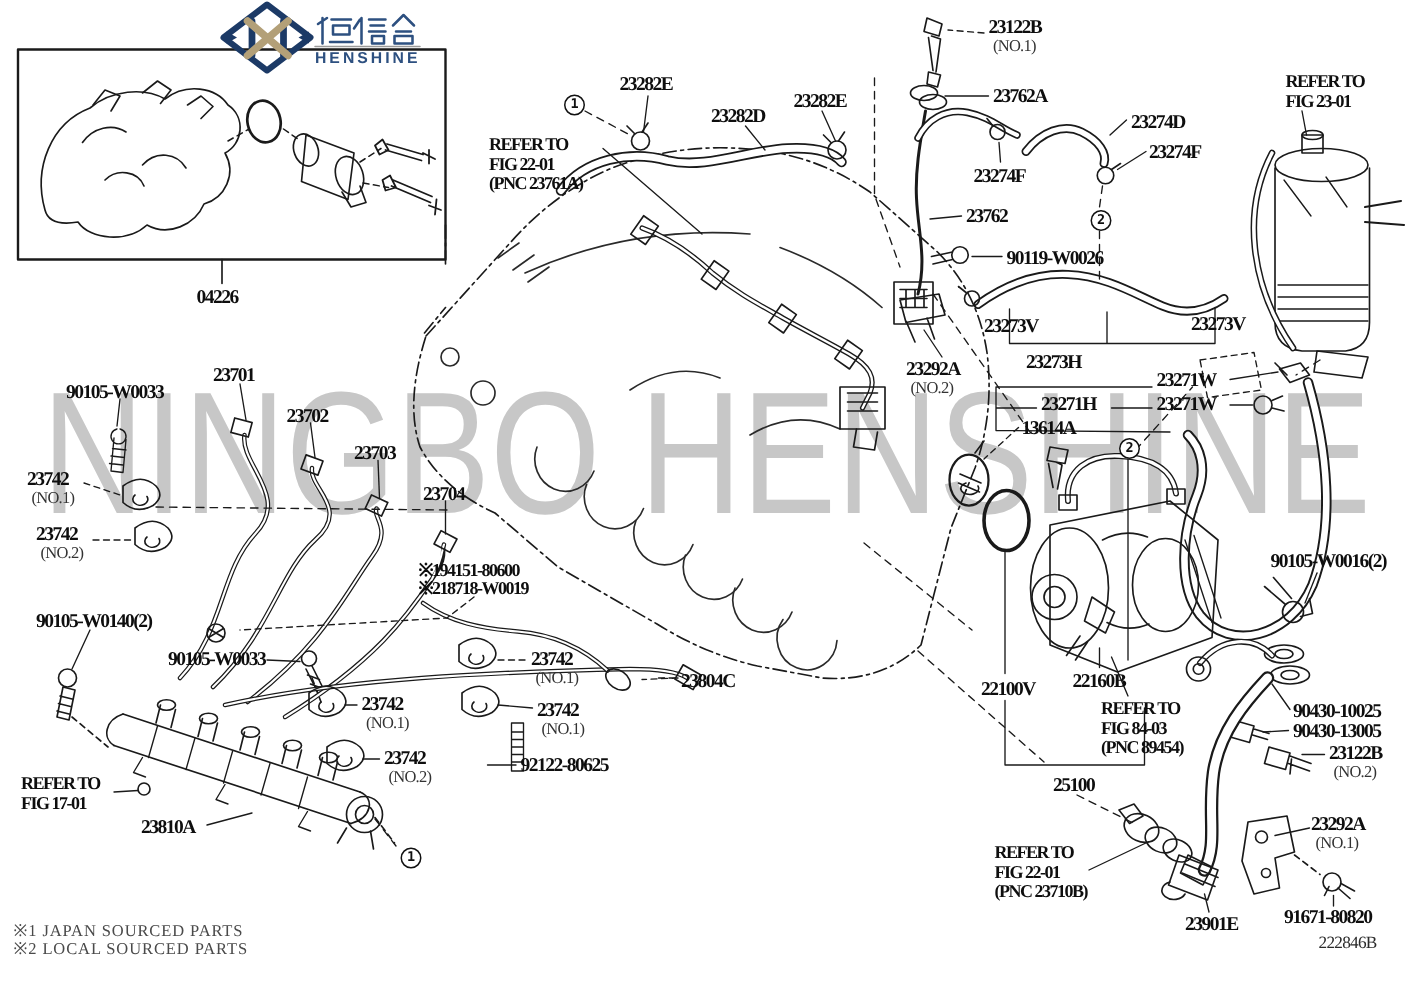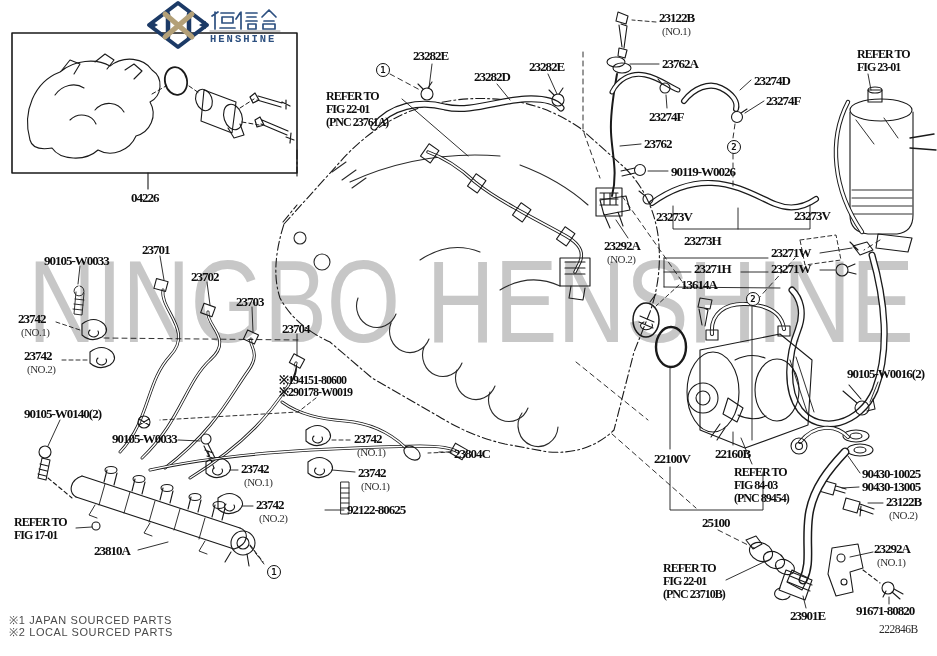--- a/index.html
+++ b/index.html
@@ -5,29 +5,29 @@
   html,body{margin:0;padding:0;background:#fff;}
   #stage{position:relative;width:937px;height:656px;background:#fff;overflow:hidden;
          font-family:"DejaVu Sans Mono",monospace;}
   svg{position:absolute;left:0;top:0;}
   .lbl{position:absolute;font-family:Liberation Serif, serif;font-weight:700;
        font-size:13px;letter-spacing:-1px;color:#0e0e0e;line-height:13px;white-space:nowrap;}
   .lbl .sub{display:block;font-weight:400;font-size:11px;letter-spacing:-0.5px;
        color:#333;margin-top:1px;padding-left:3px;}
   .ref{font-size:12px;line-height:13px;}
   .ref span{display:block;}
-  .fn{position:absolute;font-family:Liberation Sans, sans-serif;font-weight:400;
+  .fn{position:absolute;font-family:Liberation Serif, serif;font-weight:400;
       font-size:11px;letter-spacing:0.6px;color:#4a4a4a;white-space:nowrap;}
   .marker{position:absolute;width:12px;height:12px;border:1.3px solid #111;border-radius:50%;
       display:flex;align-items:center;justify-content:center;
       font:700 9px "DejaVu Sans Mono",monospace;color:#111;background:#fff;}
   .sheet{position:absolute;font-family:Liberation Serif, serif;font-weight:400;
       font-size:11.5px;letter-spacing:-0.5px;color:#2a2a2a;}
   .logo-en{position:absolute;left:210px;top:33px;color:#2d5080;
-      font-family:Liberation Mono, monospace;font-weight:700;font-size:10.5px;letter-spacing:2px;}
+      font-family:Liberation Sans, sans-serif;font-weight:700;font-size:10.5px;letter-spacing:2px;}
   .sr{position:absolute;width:1px;height:1px;overflow:hidden;clip:rect(0 0 0 0);}
 </style>
 </head>
 <body>
 
 <div id="stage">
 
 <svg width="937" height="656" viewBox="0 0 937 656">
 
   <text x="28" y="342" font-family="Liberation Sans,sans-serif" font-size="116" fill="#c7c7c7" textLength="886" lengthAdjust="spacingAndGlyphs">NINGBO HENSHINE</text>
@@ -392,21 +392,21 @@
 <div class="lbl" style="left:18px;top:312px">
   <span>23742</span>
   <span class="sub">(NO.1)</span>
 </div>
 <div class="lbl" style="left:24px;top:349px">
   <span>23742</span>
   <span class="sub">(NO.2)</span>
 </div>
 
 <div class="lbl" style="left:279px;top:374px;font-size:12px">※194151-80600</div>
-<div class="lbl" style="left:279px;top:386px;font-size:12px">※290178-W0019</div>
+<div class="lbl" style="left:279px;top:386px;font-size:12px">※218718-W0019</div>
 
 <div class="lbl" style="left:24px;top:407px">90105-W0140(2)</div>
 <div class="lbl" style="left:112px;top:432px">90105-W0033</div>
 
 <div class="lbl" style="left:354px;top:432px">
   <span>23742</span>
   <span class="sub">(NO.1)</span>
 </div>
 <div class="lbl" style="left:454px;top:447px">23804C</div>
 <div class="lbl" style="left:358px;top:466px">

